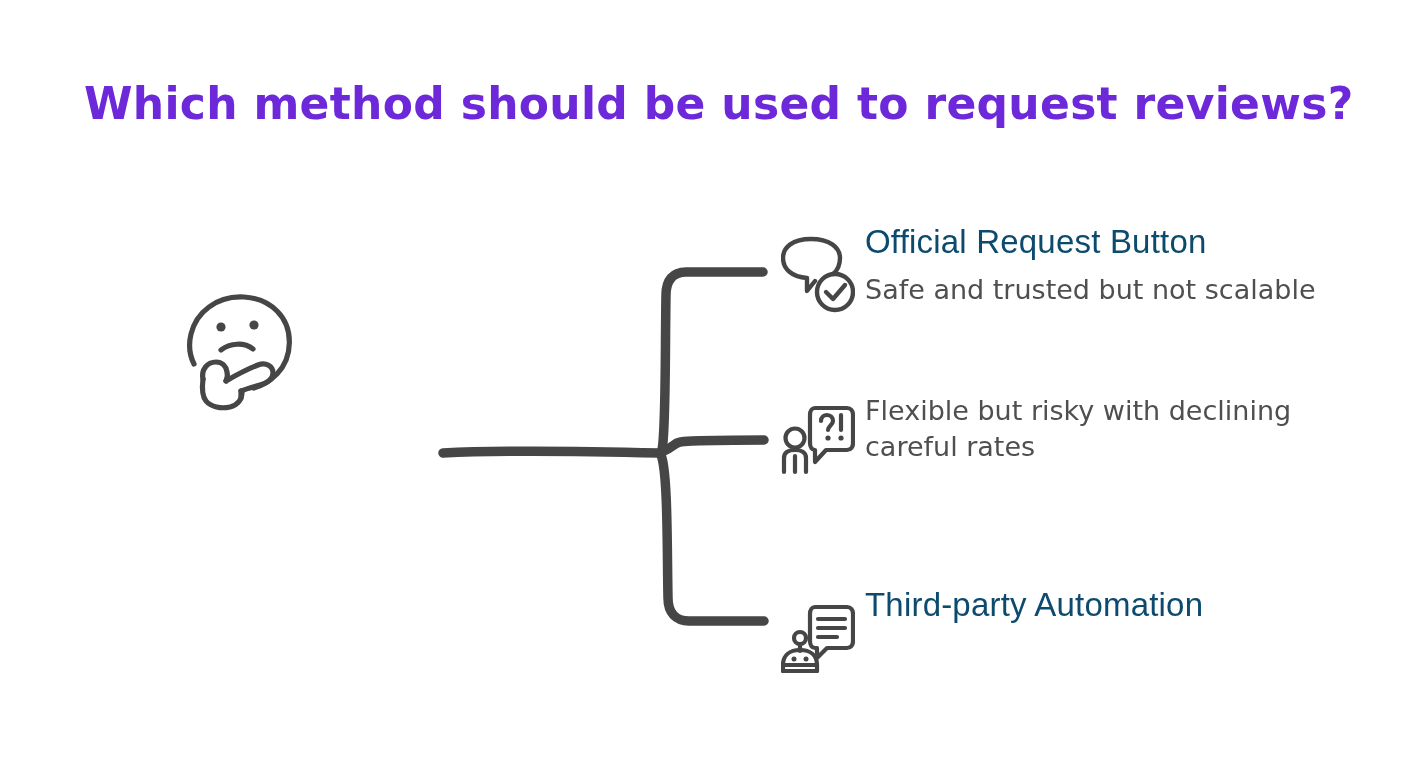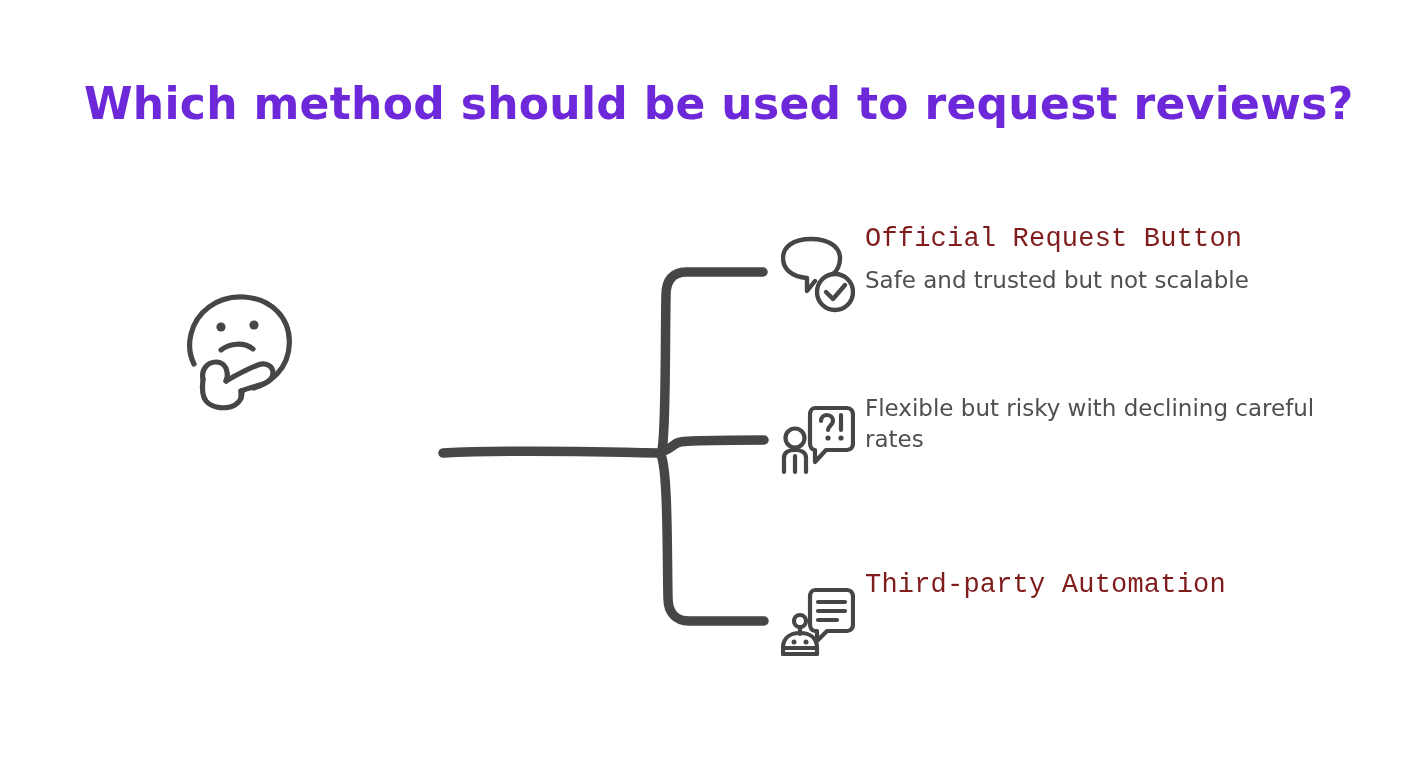--- a/index.html
+++ b/index.html
@@ -59,41 +59,41 @@
     flex: 0 0 auto;
     width: 74px;
     height: 80px;
     margin-right: 10px;
   }
   .branch-text {
     flex: 1 1 auto;
     padding-top: 2px;
   }
   .branch-heading {
-    font-family: Liberation Mono, monospace;
-    font-size: 27px;
+    font-family: Liberation Sans, sans-serif;
+    font-size: 33px;
     font-weight: 400;
-    color: #7f1d1d;
+    color: #0c4a6e;
     line-height: 1.12;
     letter-spacing: 0.2px;
     white-space: nowrap;
   }
   .branch-sub {
     font-family: "DejaVu Sans", sans-serif;
-    font-size: 23px;
+    font-size: 27px;
     font-weight: 400;
     color: #4f4f4f;
     line-height: 1.34;
     margin-top: 11px;
     max-width: 452px;
   }
 
   #branch-1 { left: 781px; top: 222px; width: 580px; }
   #branch-2 { left: 781px; top: 380px; width: 580px; }
-  #branch-3 { left: 781px; top: 568px; width: 580px; }
+  #branch-3 { left: 781px; top: 585px; width: 580px; }
 
   #branch-1 .branch-icon { margin-top: 14px; }
   #branch-2 .branch-icon { margin-top: 16px; }
   #branch-3 .branch-icon { margin-top: 14px; }
 </style>
 </head>
 <body>
 
 <div id="canvas">
 

